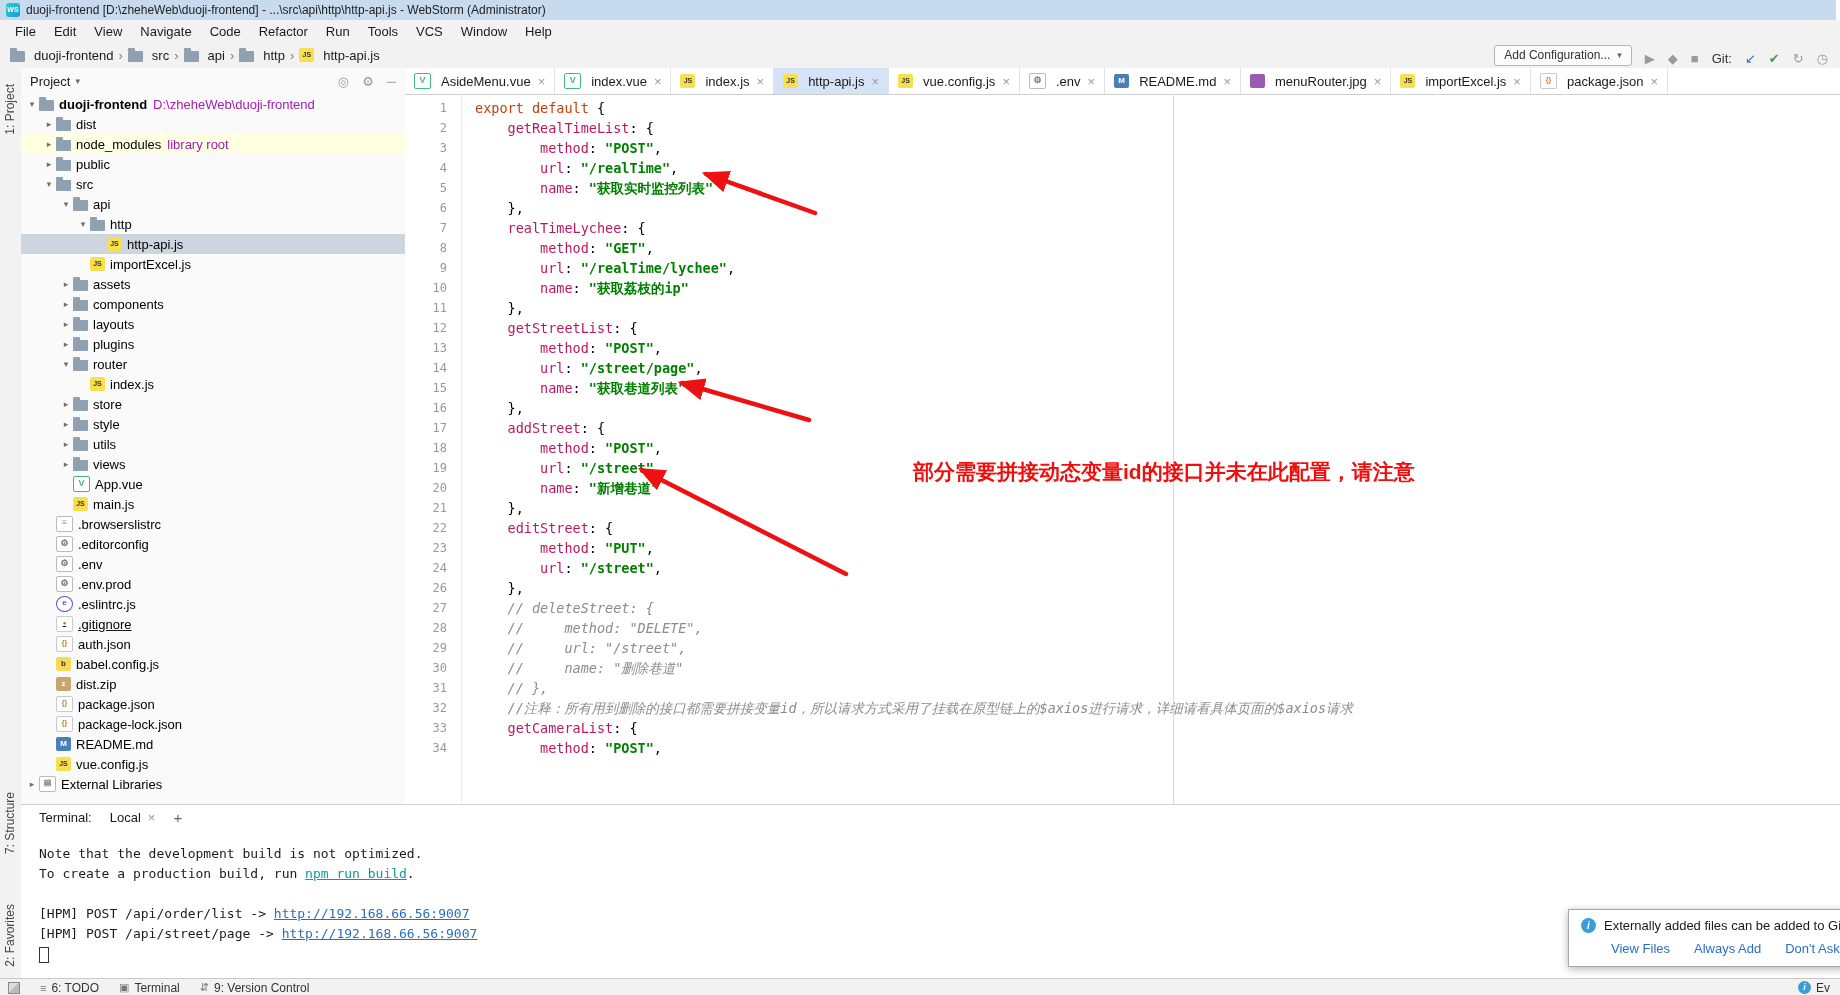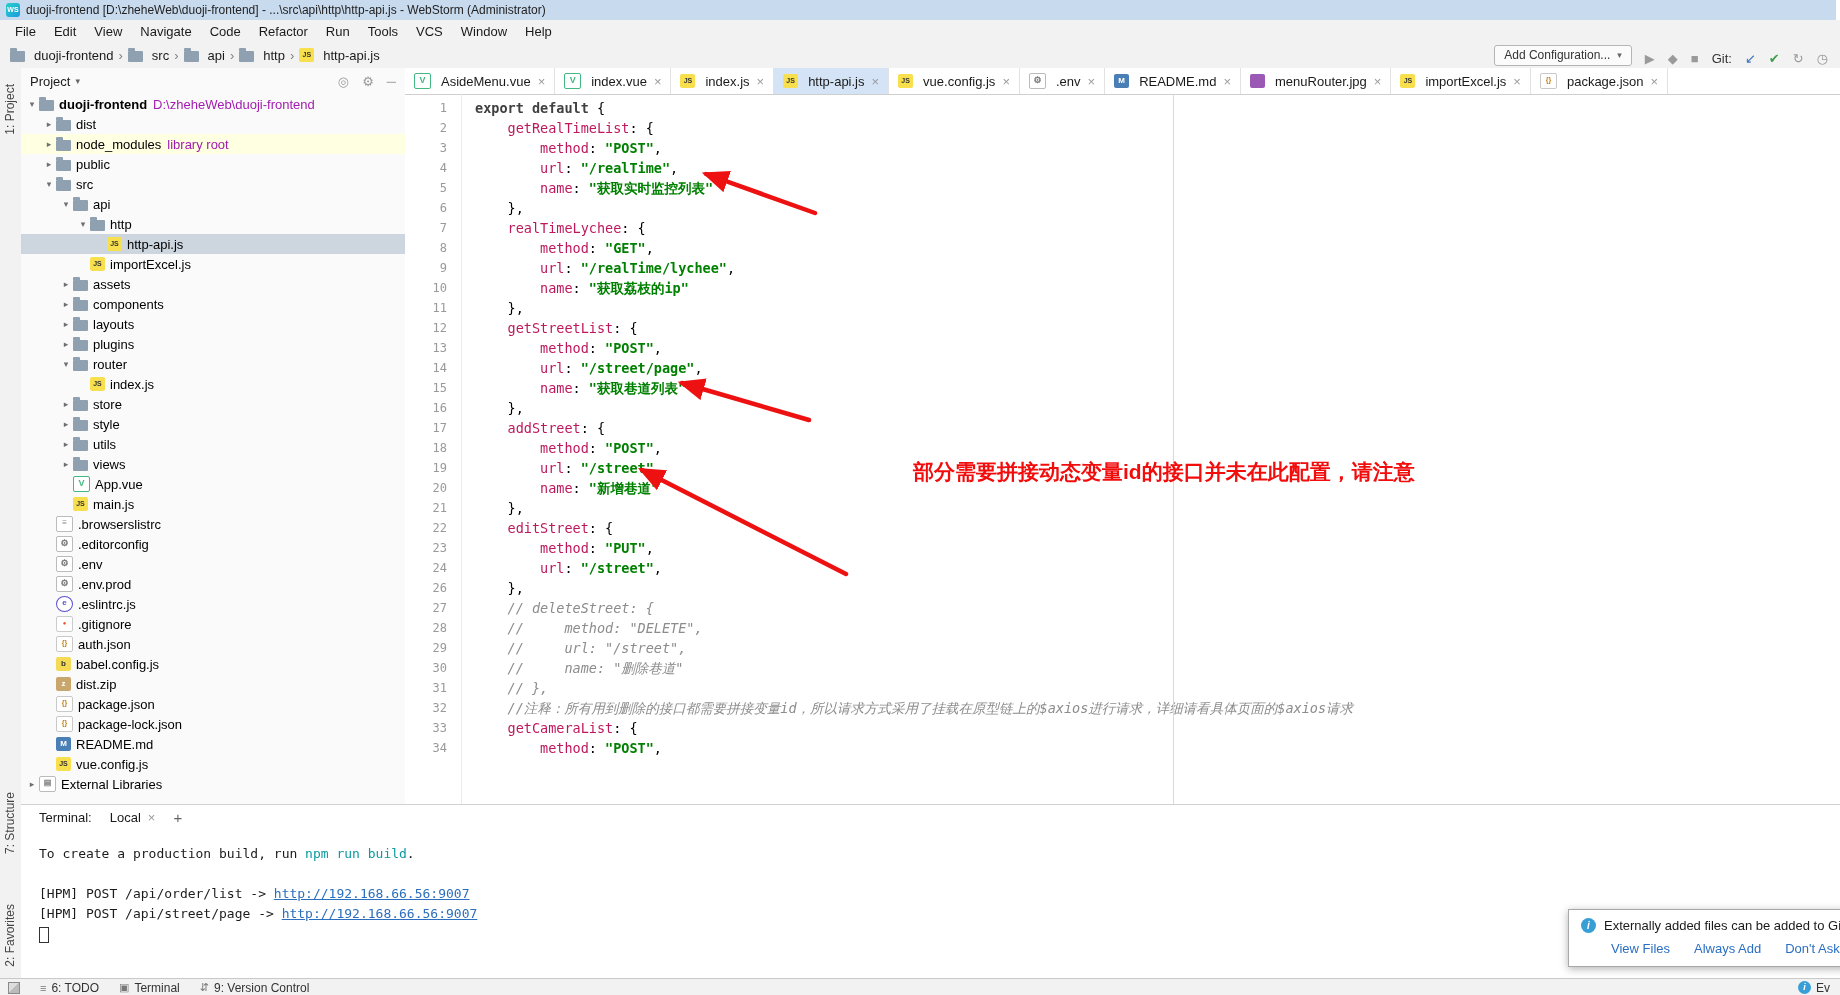--- a/index.html
+++ b/index.html
@@ -73,38 +73,38 @@
   .etab{display:flex;align-items:center;gap:5px;padding:0 9px;border-right:1px solid #e2e2e2;}
   .etab.active{background:#d4e4f6;}
   .tclose{color:#9b9b9b;font-size:13px;margin-left:2px;}
   .codearea{position:absolute;left:0;right:0;top:26px;bottom:0;overflow:hidden;
             font-family:"DejaVu Sans Mono",monospace;font-size:13.5px;line-height:20px;padding-top:4px;}
   .gutter-line{position:absolute;left:56px;top:0;bottom:0;width:1px;background:#ececec;}
   .guide{position:absolute;left:768px;top:0;bottom:0;width:1px;background:#d9d9d9;}
   .crow{display:flex;height:20px;white-space:pre;}
   .lnum{flex:none;width:56px;box-sizing:border-box;text-align:right;padding-right:14px;color:#999;font-size:12px;}
   .ltext{padding-left:14px;}
-  .tk-k{color:#404040;font-weight:bold;}
+  .tk-k{color:#c2410c;font-weight:normal;}
   .tk-f{color:#be185d;}
   .tk-s{color:#008000;font-weight:bold;}
   .tk-c{color:#8c8c8c;font-style:italic;}
   .tk-p{color:#000;}
 
   
   .overlay{position:absolute;left:0;top:0;pointer-events:none;z-index:6;}
   .red-note{position:absolute;left:913px;top:458px;font-size:21px;font-weight:bold;color:#f20d0d;z-index:6;white-space:nowrap;}
 
   
   .terminal{position:absolute;left:21px;right:0;top:804px;height:174px;background:#fff;border-top:1px solid #d1d1d1;}
   .theader{height:25px;display:flex;align-items:center;gap:14px;padding-left:18px;font-size:13px;}
   .t-tab{display:flex;align-items:center;gap:7px;padding:0 4px;}
   .t-close{color:#999;}
   .t-plus{color:#666;font-size:15px;}
   .tcontent{padding:14px 0 0 18px;font-family:"DejaVu Sans Mono",monospace;font-size:13px;line-height:20px;color:#1c1c1c;}
-  .tl-cmd{color:#0b9a9e;}
+  .tl-cmd{color:#0b9a9e;text-decoration:underline;}
   .tl-link{color:#2b6fbd;text-decoration:underline;}
   .cursor{display:inline-block;width:8px;height:14px;border:1px solid #333;vertical-align:middle;}
 
   
   .notif{position:absolute;left:1568px;top:909px;width:340px;background:#fff;border:1px solid #a8a8a8;
          box-shadow:0 2px 8px rgba(0,0,0,.3);padding:8px 12px;z-index:8;font-size:13px;}
   .n-row{display:flex;align-items:center;gap:8px;}
   .n-info{flex:none;width:15px;height:15px;border-radius:50%;background:#389fd6;color:#fff;font-size:10px;
           font-weight:bold;font-style:italic;line-height:15px;text-align:center;}
   .n-info.small{width:13px;height:13px;line-height:13px;font-size:9px;}
@@ -330,21 +330,21 @@
         <div class="trow" style="padding-left: 21px;">
           <span class="chev"></span>
           <span class="fic ic-cfg">⚙</span>
           <span class="tlabel">.env.prod</span>
         </div>
         <div class="trow" style="padding-left: 21px;">
           <span class="chev"></span>
           <span class="fic ic-eslint">e</span>
           <span class="tlabel">.eslintrc.js</span>
         </div>
-        <div class="trow" style="padding-left: 21px;">
+        <div class="trow" style="padding-left: 21px; text-decoration: underline;">
           <span class="chev"></span>
           <span class="fic ic-git">●</span>
           <span class="tlabel">.gitignore</span>
         </div>
         <div class="trow" style="padding-left: 21px;">
           <span class="chev"></span>
           <span class="fic ic-json">{}</span>
           <span class="tlabel">auth.json</span>
         </div>
         <div class="trow" style="padding-left: 21px;">
@@ -494,20 +494,21 @@
   <div class="terminal">
     <div class="theader">
       <span>Terminal:</span>
       <span class="t-tab">
         <span>Local</span>
         <span class="t-close">×</span>
       </span>
       <span class="t-plus">+</span>
     </div>
     <div class="tcontent">
+        <div class="tline"><span class="tl-t">Note that the development build is not optimized.</span></div>
         <div class="tline"><span class="tl-t">To create a production build, run </span><span class="tl-cmd">npm run build</span><span class="tl-t">.</span></div>
         <div class="tline">&nbsp;</div>
         <div class="tline"><span class="tl-t">[HPM] POST /api/order/list -&gt; </span><span class="tl-link">http://192.168.66.56:9007</span></div>
         <div class="tline"><span class="tl-t">[HPM] POST /api/street/page -&gt; </span><span class="tl-link">http://192.168.66.56:9007</span></div>
         <div class="tline"><span class="cursor"></span></div>
       </div>
   </div>
 
   <div class="notif">
     <div class="n-row">

